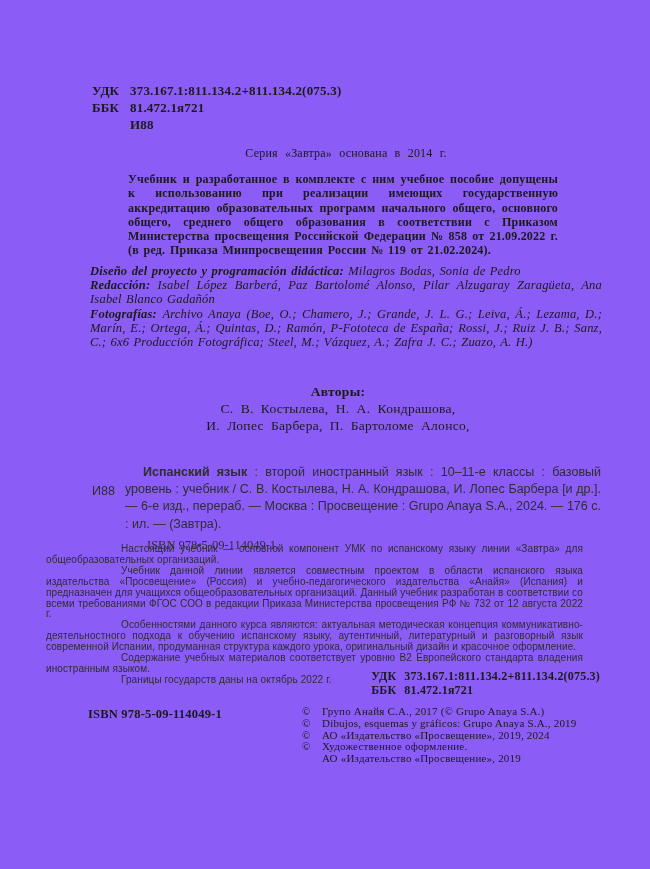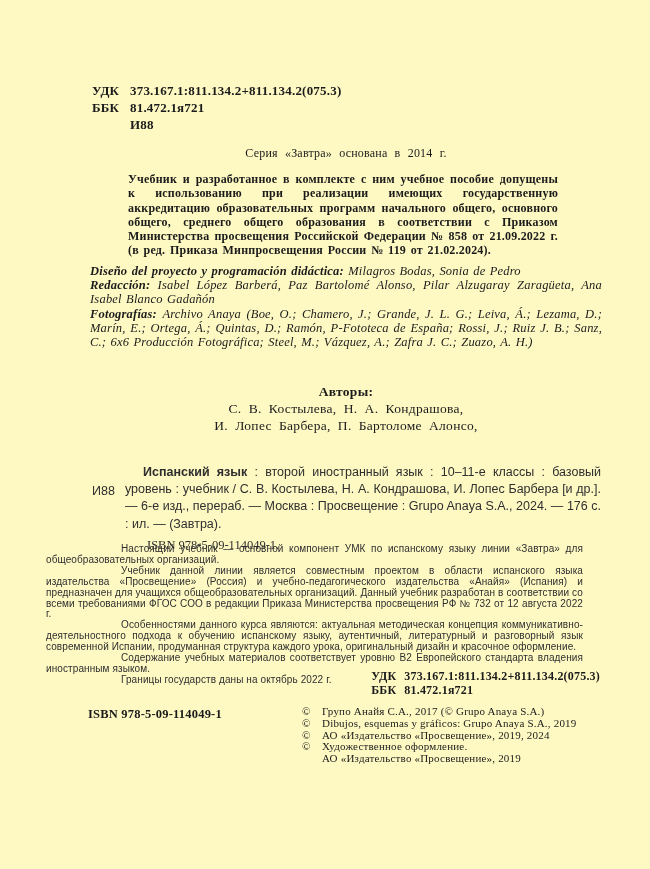--- a/index.html
+++ b/index.html
@@ -1,39 +1,39 @@
 <!DOCTYPE html>
 <html><head>
 <meta charset="utf-8">
 <style>
   html, body { margin:0; padding:0; background:#ffffff; }
   .page {
     position: relative;
     width: 650px;
     height: 869px;
-    background: #fef9c3;
+    background: #8b5cf6;
     font-family: "Liberation Serif", "DejaVu Serif", serif;
     color: #1b1b1b;
     overflow: hidden;
   }
   
   .top-codes { position:absolute; top:82px; left:92px; font-weight:bold; font-size:13px; line-height:17px; letter-spacing:0.2px; }
   .tc-row { display:flex; }
   .tc-label { width:38px; flex:0 0 38px; }
   
   .series { position:absolute; top:146px; left:90px; width:512px; text-align:center; font-size:12px; word-spacing:4px; letter-spacing:0.2px; }
   
   .notice { position:absolute; top:172px; left:128px; width:430px; font-size:12px; line-height:14.3px; text-align:justify; word-spacing:1.5px; letter-spacing:0.2px; font-weight:600; }
   .notice p { margin:0; }
   
   .credits { position:absolute; top:264px; left:90px; width:512px; font-size:12.5px; line-height:14.2px; text-align:justify; word-spacing:1px; letter-spacing:0.2px; }
   .credits p { margin:0;font-style:italic; }
   .b { font-weight:bold; }
   
-  .authors { position:absolute; top:383px; left:90px; width:512px; text-align:center; font-size:13.5px; line-height:17px; word-spacing:3.5px; letter-spacing:0.3px; }
+  .authors { position:absolute; top:383px; left:82px; width:512px; text-align:center; font-size:13.5px; line-height:17px; word-spacing:3.5px; letter-spacing:0.3px; }
   .authors-heading { font-weight:bold; margin:0; }
   .authors p { margin:0; }
   
   .sans { font-family:"Liberation Sans", "DejaVu Sans", sans-serif; }
   .card { position:absolute; top:464px; left:125px; width:476px; font-size:12.5px; line-height:17.2px; color:#2e2e2e; }
   .card-sign { position:absolute; left:-33px; top:19px; color:#2e2e2e; }
   .card-desc { margin:0; text-align:justify; text-indent:18px; }
   .card-isbn { margin:4px; text-indent:18px;font-family:Liberation Serif, serif; }
   
   .annotation { position:absolute; top:544px; left:46px; width:537px; font-size:10px; line-height:10.9px; color:#2e2e2e; text-align:justify; letter-spacing:0.1px; }

